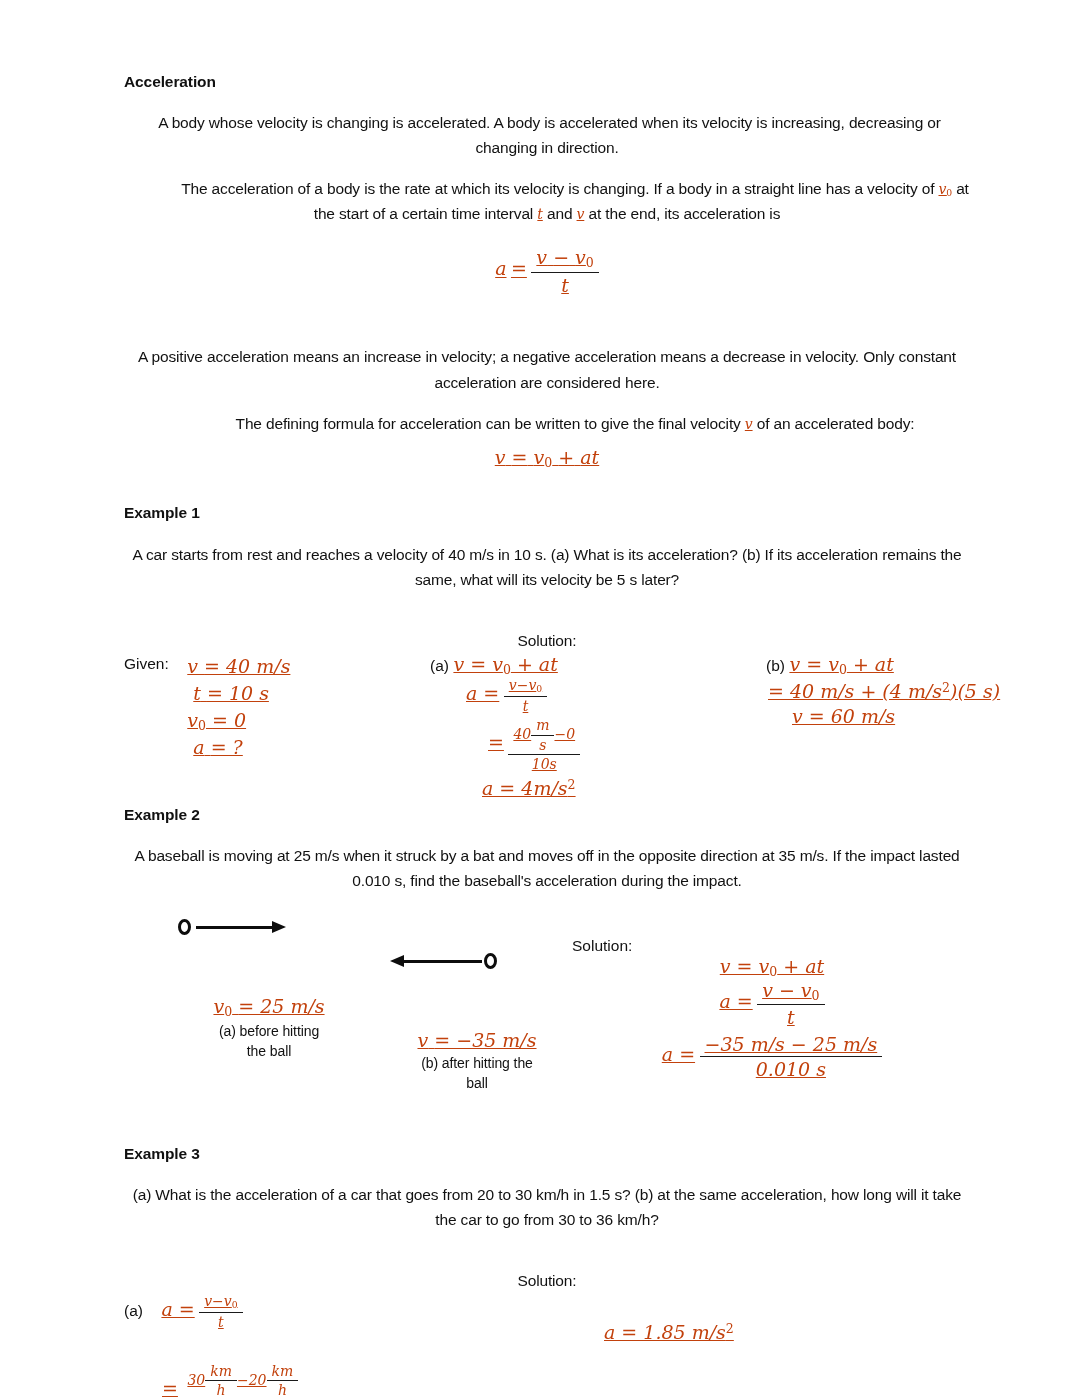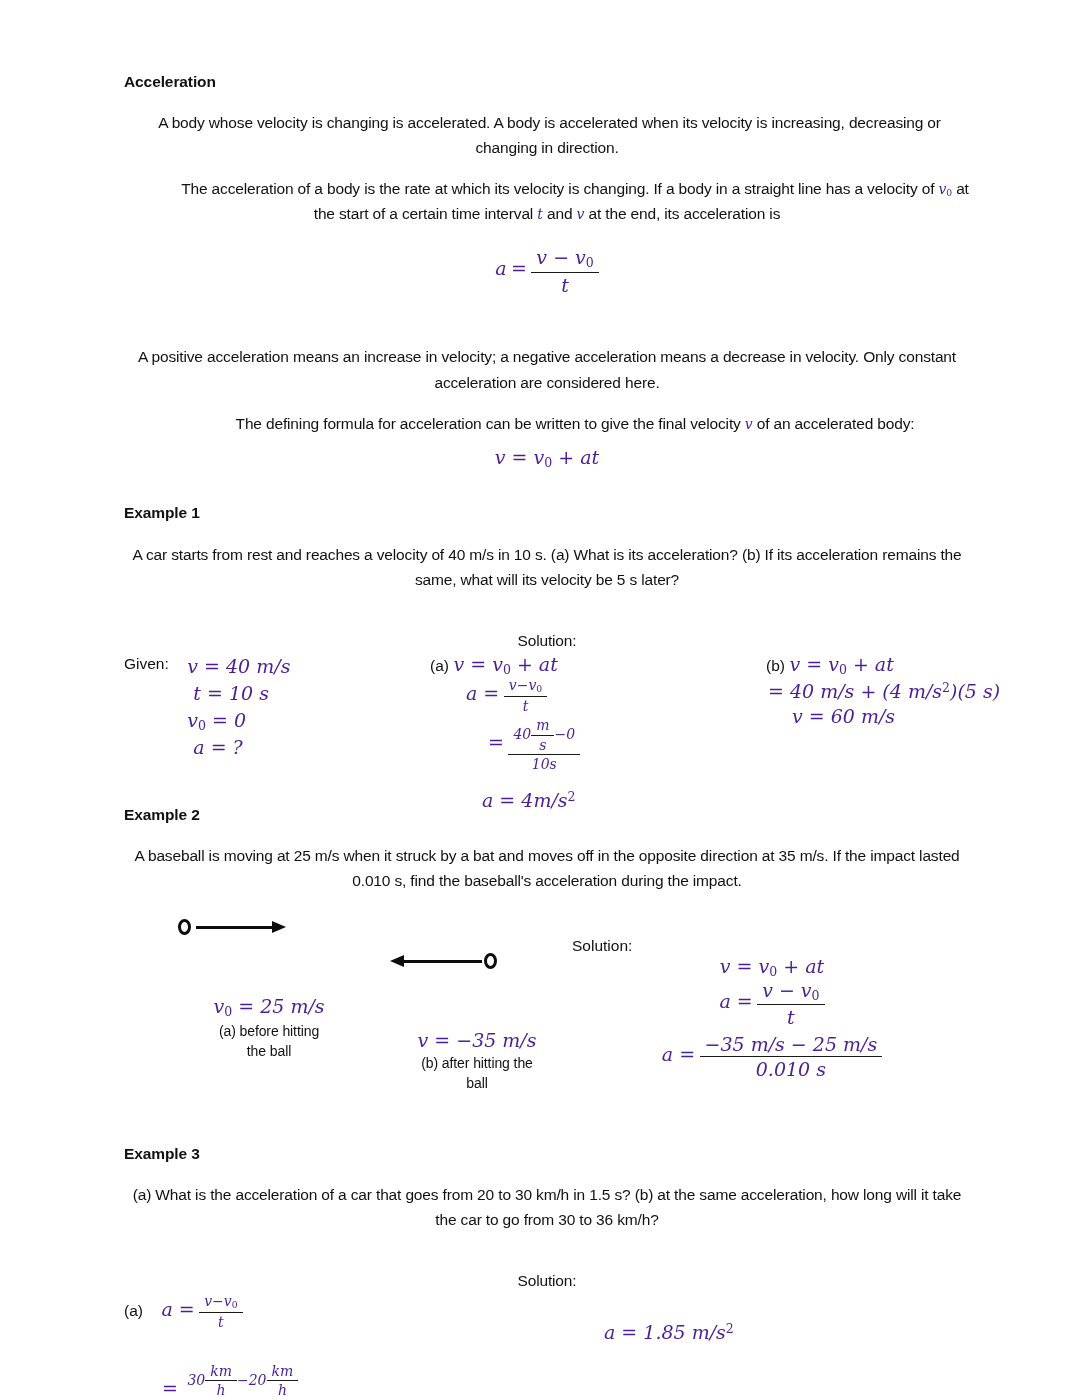--- a/index.html
+++ b/index.html
@@ -56,22 +56,23 @@
   .gap-s { height: 10px; }
   .gap-m { height: 20px; }
   .gap-l { height: 32px; }
   .gap-xl { height: 44px; }
 
   
   .math {
     font-family: "DejaVu Serif", "Liberation Serif", serif;
     font-style: italic;
     font-size: 19px;
-    color: #4c1d95;
+    color: #c2410c;
     white-space: nowrap;
+    text-decoration: underline;
   }
   .math.sm { font-size: 14px; }
   .math .up { font-style: normal; }
   sub {
     font-size: 0.66em;
     vertical-align: -0.22em;
     font-style: normal;
   }
   sup {
     font-size: 0.66em;
@@ -128,21 +129,21 @@
   .given-list .eqline.r4 { padding-left: 6px; }
 
   .tag {
     font-size: 15.5px;
     font-family: "Liberation Sans", sans-serif;
     font-style: normal;
   }
 
   .a-l1 { padding-left: 36px; }
   .a-l3 { padding-left: 58px; line-height: 1.1; margin-top: 3px; }
-  .a-l4 { padding-left: 52px; margin-top: 16px; }
+  .a-l4 { padding-left: 52px; margin-top: 4px; }
   .b-l2 { padding-left: 2px; margin-top: 3px; }
   .b-l3 { padding-left: 26px; margin-top: 3px; }
 
   
   .ex2-row {
     position: relative;
     height: 185px;
   }
   .diagram-a { position: absolute; left: 30px; top: 0; width: 230px; }
   .diagram-b { position: absolute; left: 238px; top: 34px; width: 230px; }

